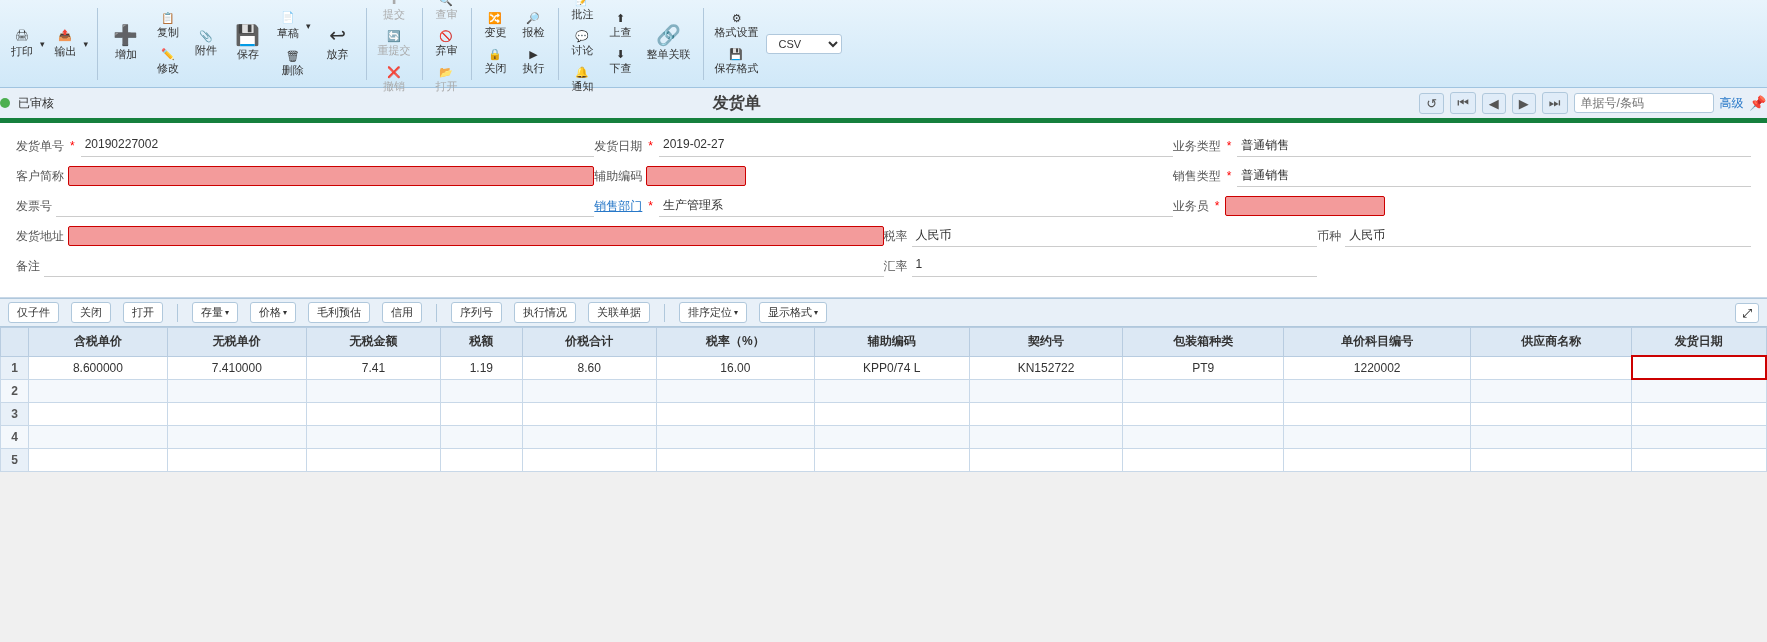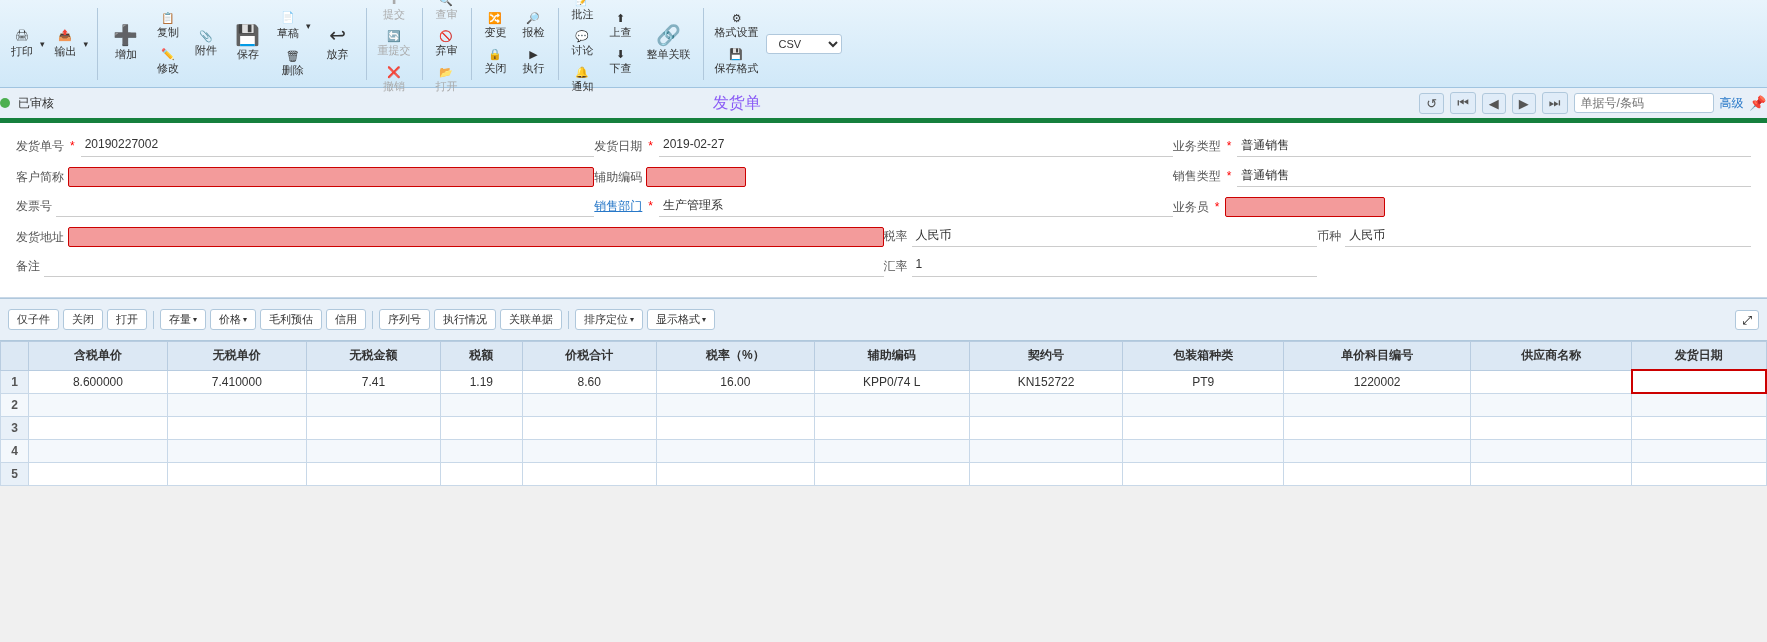--- a/index.html
+++ b/index.html
@@ -98,21 +98,21 @@
       background: #e8f0f8;
       border-bottom: 5px solid #15803d;
       padding: 4px 0;
       display: flex;
       align-items: center;
       justify-content: space-between;
     }
     .statusbar-left { display: flex; align-items: center; gap: 8px; }
     .status-dot { width: 10px; height: 10px; border-radius: 50%; background: #4caf50; display: inline-block; }
     .status-text { color: #333; font-size: 12px; }
-    .statusbar-center { font-size: 16px; font-weight: normal; color: #8b5cf6; }
+    .statusbar-center { font-size: 16px; font-weight: bold; color: #404040; }
     .statusbar-right { display: flex; align-items: center; gap: 6px; }
     .nav-btn {
       background: #e0ecf8;
       border: 1px solid #b0c8dc;
       border-radius: 3px;
       padding: 2px 6px;
       cursor: pointer;
       font-size: 13px;
       color: #555;
     }
@@ -137,21 +137,21 @@
     }
 
     
     .form-area {
       background: white;
       padding: 12px 16px;
       border-bottom: 1px solid #c8d8e8;
     }
     .form-row {
       display: flex;
-      align-items: flex-end;
+      align-items: center;
       margin-bottom: 8px;
     }
     .form-field {
       display: flex;
       align-items: center;
       gap: 4px;
       flex: 1;
     }
     .field-label {
       color: #555;
@@ -179,24 +179,24 @@
       border-radius: 2px;
       flex: 1;
       min-width: 120px;
     }
 
     
     .table-toolbar {
       background: #e8f0f8;
       border-bottom: 1px solid #b0c8dc;
       border-top: 1px solid #b0c8dc;
-      padding: 10px 8px;
-      display: flex;
-      align-items: center;
-      gap: 4px;
+      padding: 3px 8px;
+      display: flex;
+      align-items: center;
+      gap: 12px;
     }
     .tbl-btn {
       padding: 2px 8px;
       border: 1px solid #b0c8dc;
       border-radius: 3px;
       background: white;
       cursor: pointer;
       font-size: 11px;
       color: #333;
       display: flex;

